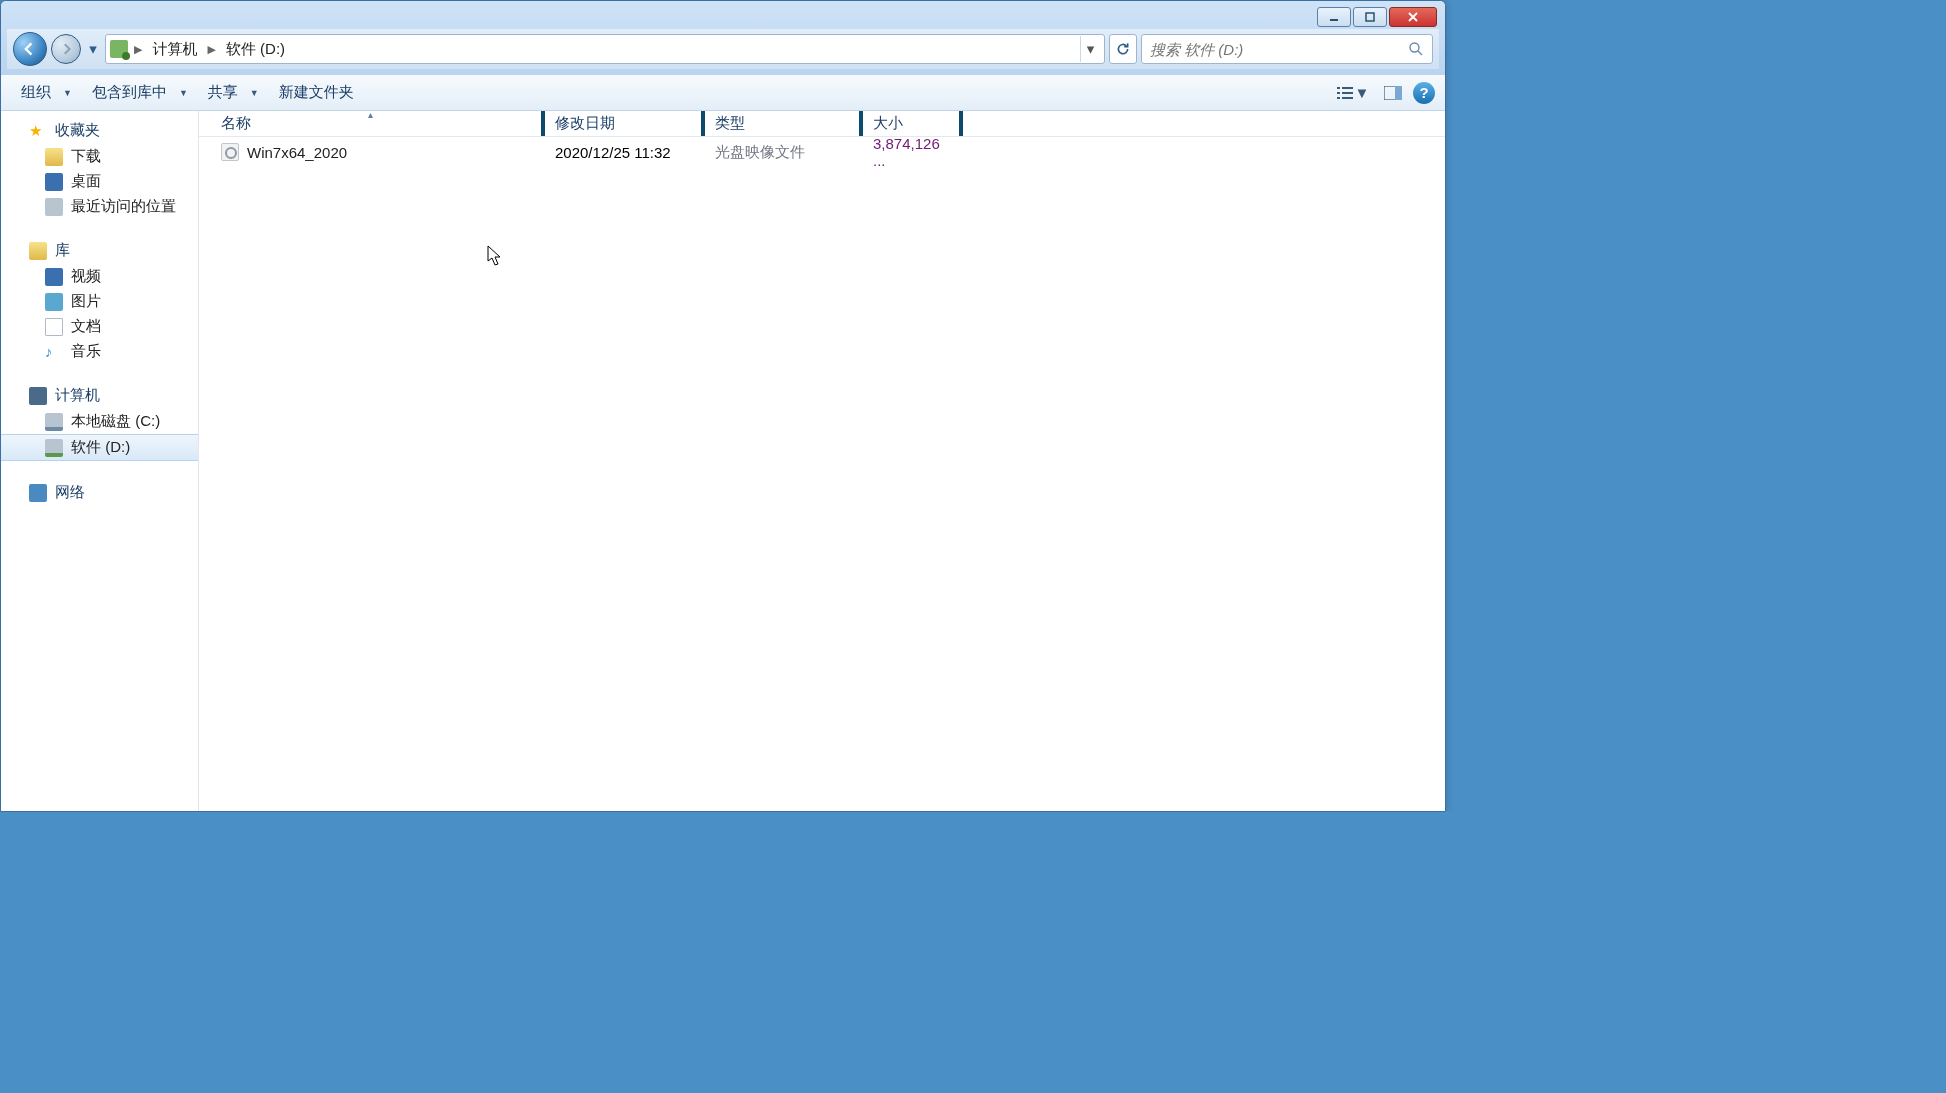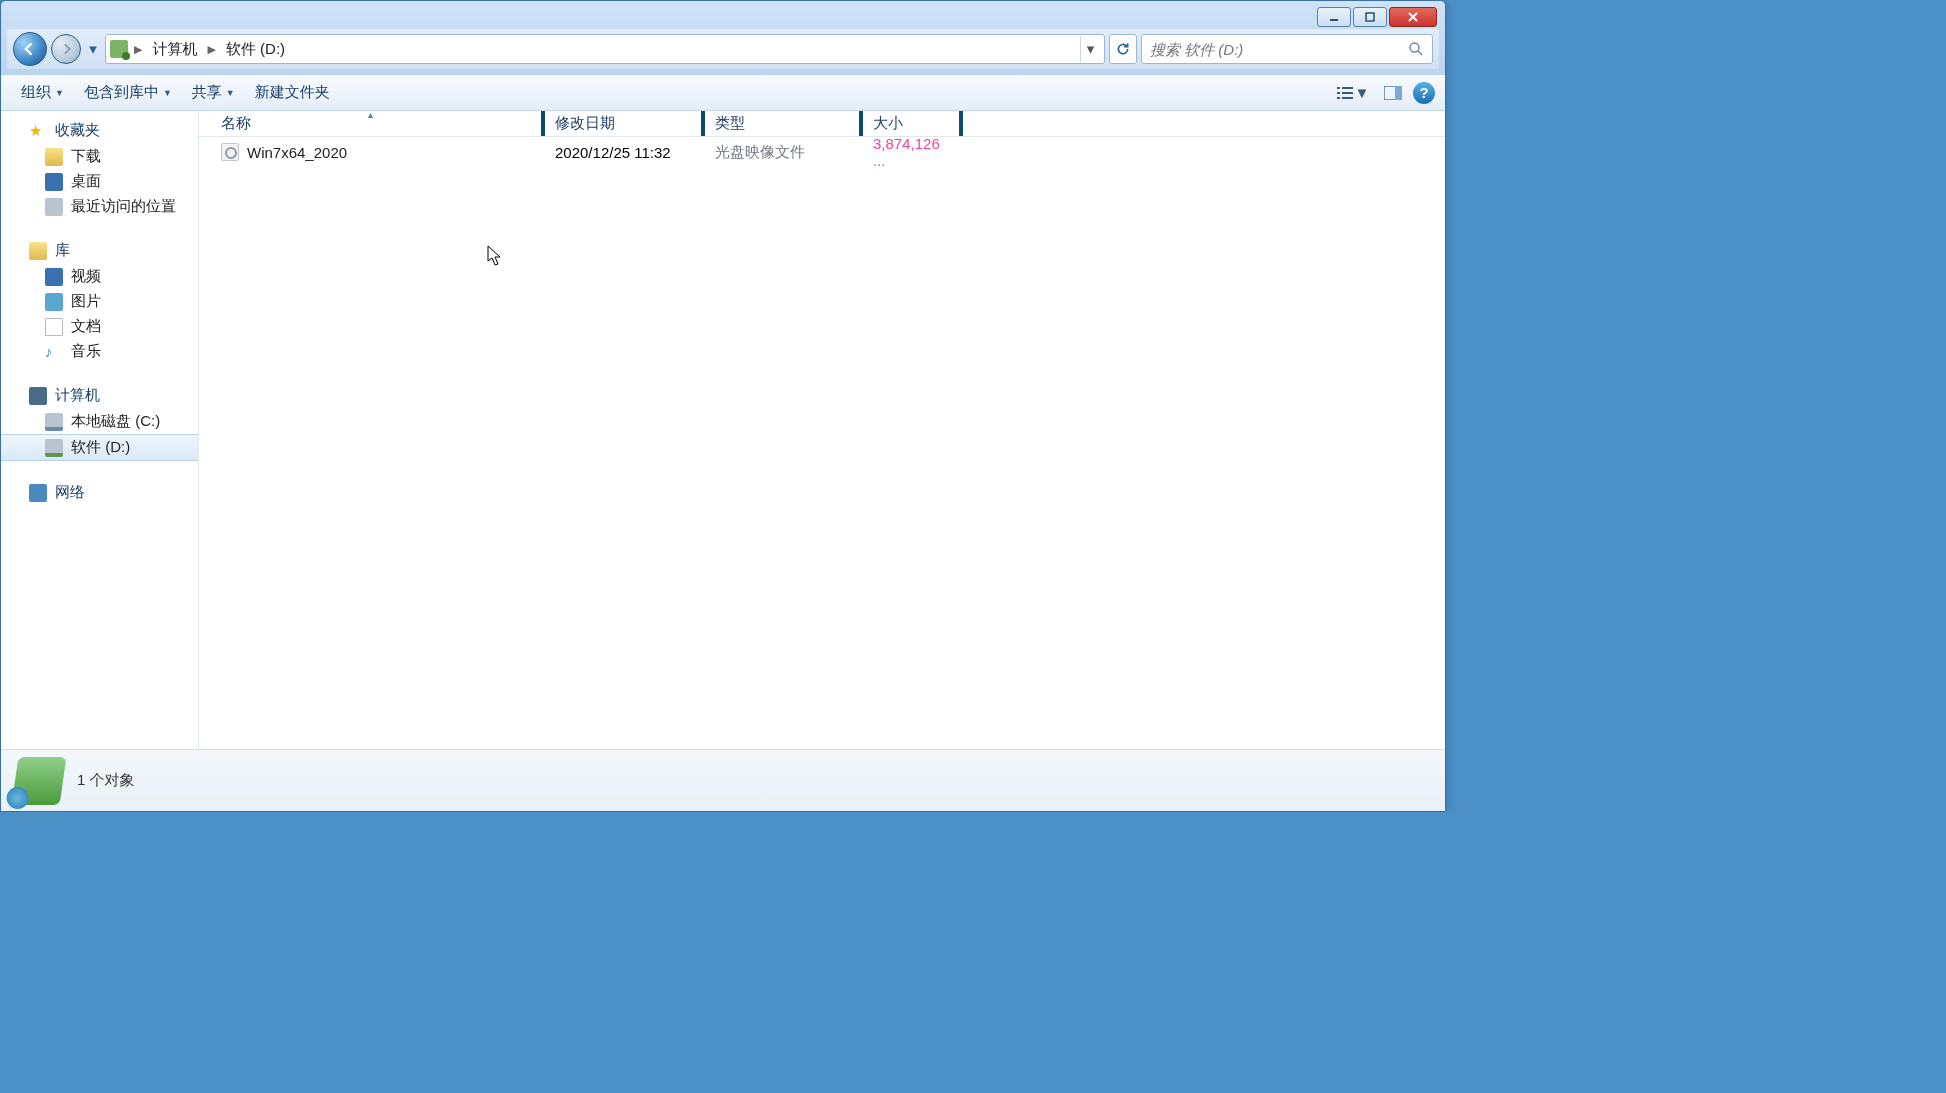--- a/index.html
+++ b/index.html
@@ -25,21 +25,21 @@
 .addr-part{ padding:2px 4px; cursor:pointer; color:#222;}
 .addr-end{ flex:1;}
 .addr-dd{ width:20px; height:26px; border-left:1px solid #ccd8e6; display:flex; align-items:center; justify-content:center; color:#555; cursor:pointer;}
 .refresh{ width:28px; height:30px; background:#fff; border:1px solid #9db6cf; border-radius:3px; display:flex; align-items:center; justify-content:center; color:#2c5d8a; cursor:pointer;}
 .search{ width:292px; height:30px; background:#fff; border:1px solid #9db6cf; border-radius:3px; display:flex; align-items:center; padding:0 8px;}
 .search input{ flex:1; border:none; outline:none; font-style:italic; color:#888; background:transparent;}
 .search-icon{ width:16px;height:16px; color:#6a8aa8;}
 
 
 .toolbar{ height:36px; background:linear-gradient(#f6fafd,#e4eef8); border-bottom:1px solid #c4d5e6; display:flex; align-items:center; padding:0 10px; gap:0;}
-.tbtn{ padding:4px 10px; color:#1a3e66; cursor:pointer; display:flex; align-items:center; gap:4px;}
+.tbtn{ padding:4px 10px; color:#1a3e66; cursor:pointer; display:flex; align-items:center; gap:12px;}
 .tbtn .dd{ font-size:9px; color:#3a5a7a;}
 .tright{ margin-left:auto; display:flex; align-items:center; gap:6px;}
 .viewbtn{ width:28px; height:24px; border:1px solid transparent; border-radius:2px; display:flex; align-items:center; justify-content:center; cursor:pointer; color:#3a5a7a;}
 .viewbtn.split{ width:40px; gap:2px;}
 .helpbtn{ width:22px;height:22px; border-radius:50%; background:linear-gradient(#5ab0e8,#1a6fb0); color:#fff; display:flex; align-items:center; justify-content:center; font-weight:bold; font-size:13px; cursor:pointer;}
 
 
 .body{ flex:1; display:flex; background:#fff; overflow:hidden;}
 .sidebar{ width:198px; border-right:1px solid #e0e6ec; padding:6px 0; overflow:auto;}
 .navgroup{ margin-bottom:18px;}
@@ -68,21 +68,21 @@
 .ch.name{ width:346px; padding-left:22px;}
 .ch.date{ width:160px;}
 .ch.type{ width:158px;}
 .ch.size{ width:100px;}
 .ch.name::after{ content:"▴"; position:absolute; right:168px; top:-2px; font-size:10px; color:#5a7fa8;}
 .filerow{ display:flex; align-items:center; height:30px; cursor:pointer;}
 .fc{ padding:0 10px; color:#333;}
 .fc.name{ width:346px; padding-left:22px; display:flex; align-items:center; gap:8px; color:#222;}
 .fc.date{ width:160px; color:#000000;}
 .fc.type{ width:158px; color:#707682;}
-.fc.size{ width:100px; color:#ec4899;}
+.fc.size{ width:100px; color:#701a75;}
 .fileicon{ width:18px;height:18px; background:#f2f2f2; border:1px solid #c0c6cc; border-radius:2px; position:relative;}
 .fileicon::after{content:"";position:absolute;width:8px;height:8px;border:2px solid #8a9aa8;border-radius:50%;top:3px;left:3px;}
 
 .cursor{ position:absolute; left:486px; top:244px; width:16px; height:22px; pointer-events:none;}
 .cursor svg{width:100%;height:100%;}
 
 
 .status{ height:62px; border-top:1px solid #d6e0ea; background:linear-gradient(#f4f8fc,#e8f0f8); display:flex; align-items:center; padding:6px 14px; gap:14px;}
 .status-icon{ width:48px;height:48px; background:linear-gradient(#8fd08a,#4a9a3a); border-radius:6px; position:relative; transform:skewX(-8deg);}
 .status-icon::after{content:"";position:absolute;width:22px;height:22px;background:radial-gradient(#6ab8e0,#2a7ab0);border-radius:50%;left:-6px;bottom:-4px;transform:skewX(8deg);}
@@ -280,17 +280,13 @@
       </div>
 
       <div class="cursor">
         <svg viewBox="0 0 16 22">
             <path d="M1 1 L1 16 L5 13 L8 20 L11 19 L8 12 L13 12 Z" fill="#fff" stroke="#000" stroke-width="1"></path>
           </svg>
       </div>
     </div>
   </div>
 
-  <div class="status">
-    <div class="status-icon"></div>
-    <div class="status-text">1 个对象</div>
-  </div>
 </div>
 
 </body></html>

